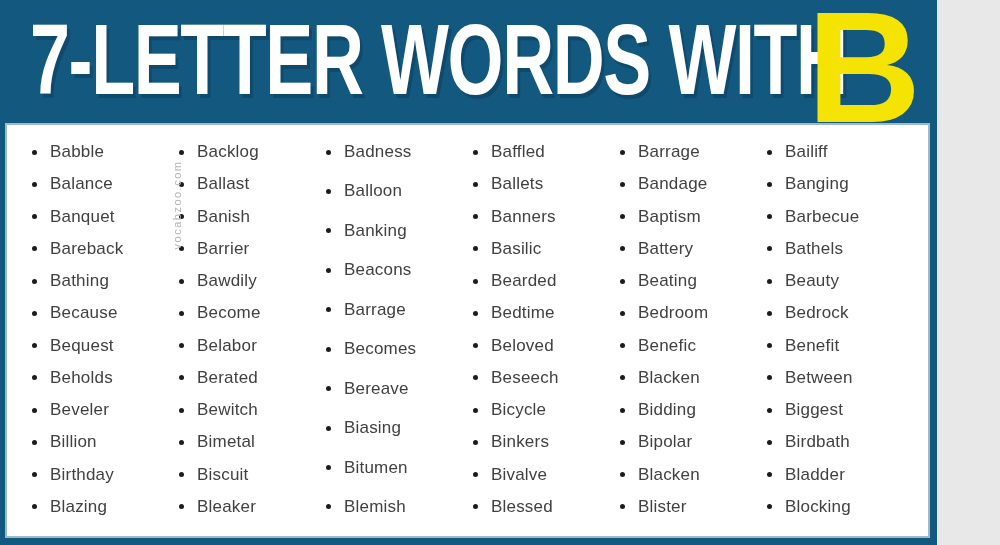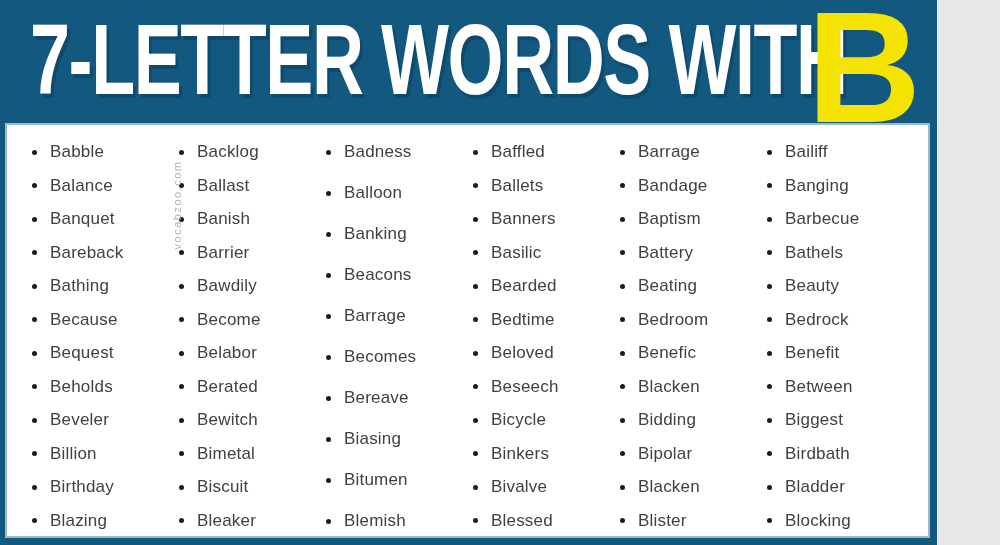--- a/index.html
+++ b/index.html
@@ -37,21 +37,21 @@
     color:var(--highlight);
   }
   
   .content{
     position:absolute;left:5px;right:7px;top:123px;bottom:7px;
     background:#ffffff;
     border:2px solid #9db9ca;
     box-sizing:border-box;
     display:grid;
     grid-template-columns:repeat(6,1fr);
-    padding:0 14px 0 25px;
+    padding:0 14px 14px 25px;
   }
   ul.word-column{
     list-style:none;margin:0;padding:16px 0 4px 0;
     display:flex;flex-direction:column;justify-content:space-between;
   }
   li.word-item{
     display:flex;align-items:center;height:22px;
   }
   .bullet{
     width:5px;height:5px;border-radius:50%;

